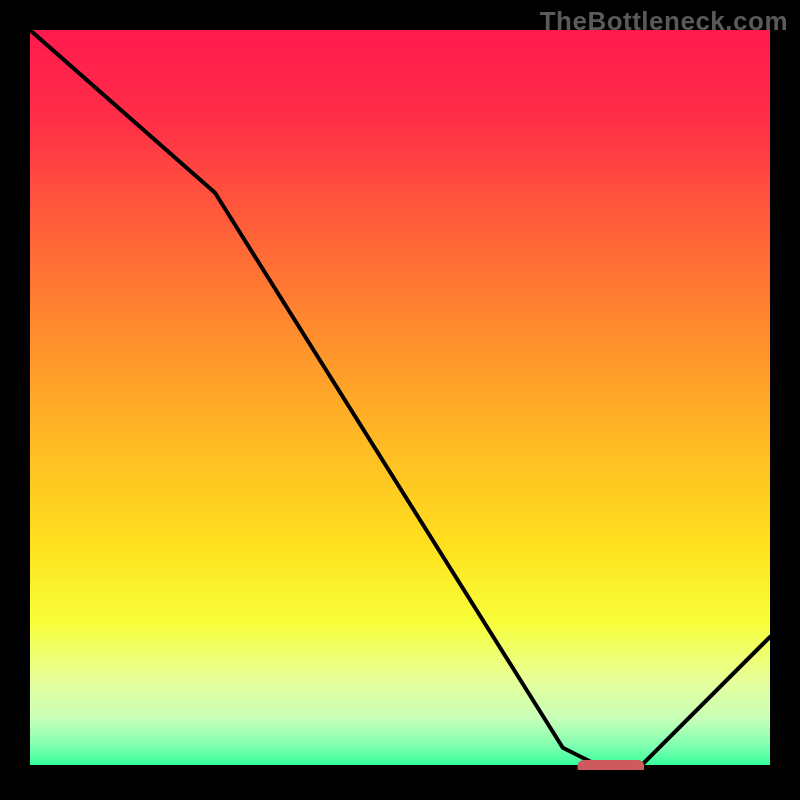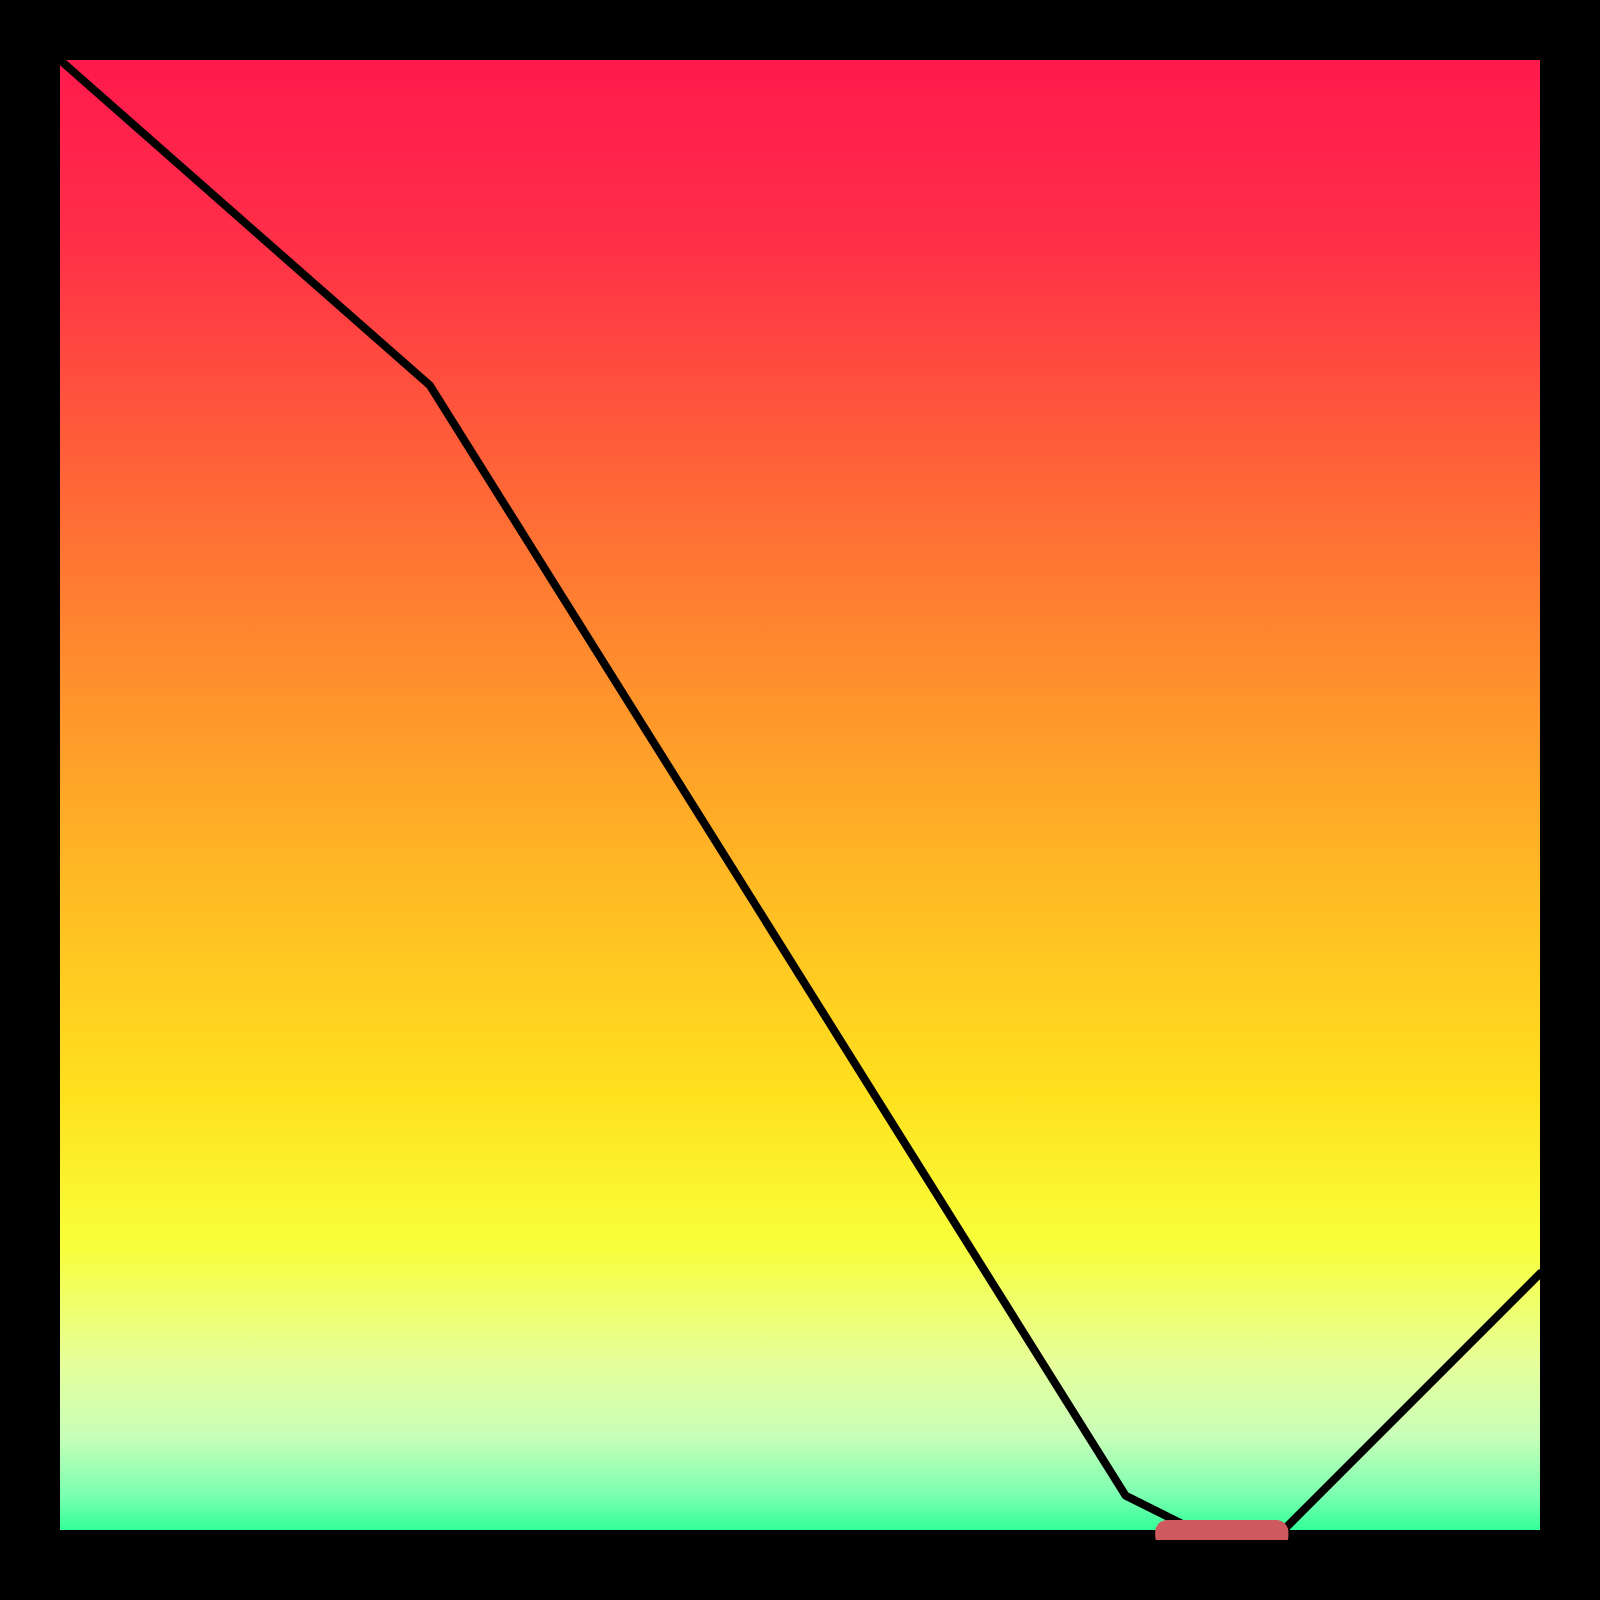--- a/index.html
+++ b/index.html
@@ -35,20 +35,21 @@
     box-sizing: border-box;
   }
   svg.chart {
     display: block;
   }
 </style>
 </head>
 <body>
 
 <div class="container">
+  <div class="watermark">TheBottleneck.com</div>
 
   <div class="plot-outer">
     <svg class="chart" width="740" height="740" viewBox="0 0 740 740">
       <defs>
         <linearGradient id="bg-grad" x1="0" y1="0" x2="0" y2="1">
         <stop offset="0%" stop-color="#ff1a4d"></stop>
             <stop offset="12%" stop-color="#ff2e48"></stop>
             <stop offset="25%" stop-color="#ff5a3a"></stop>
             <stop offset="40%" stop-color="#ff8a2e"></stop>
             <stop offset="55.00000000000001%" stop-color="#ffb824"></stop>

